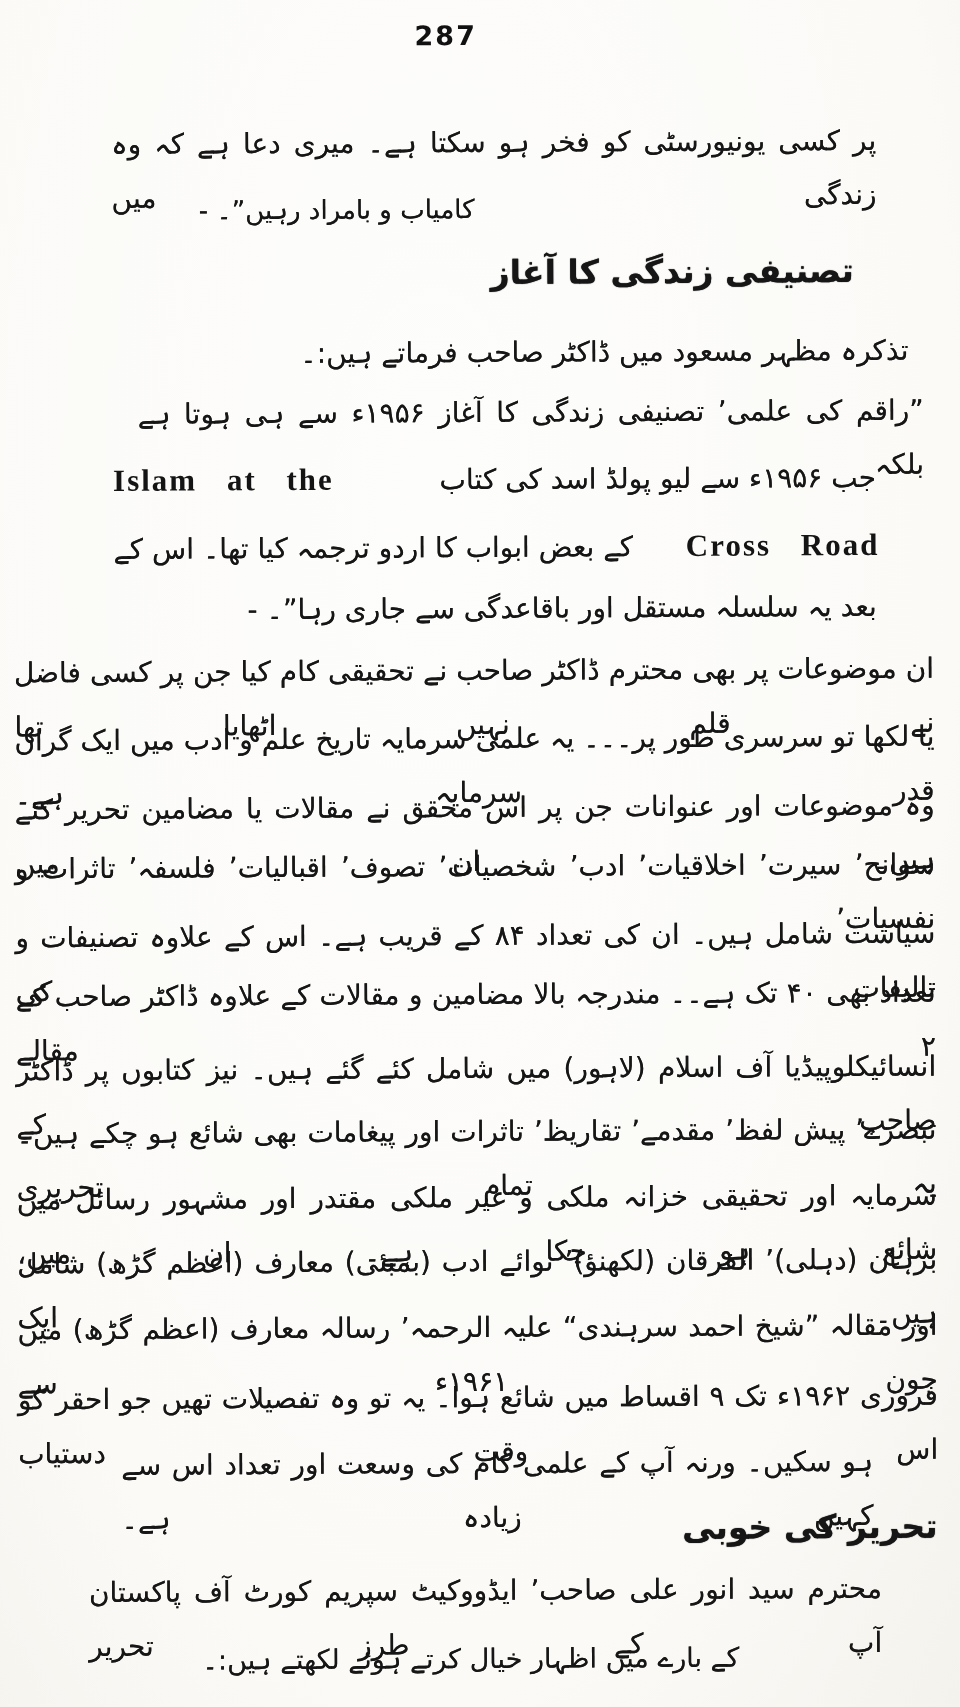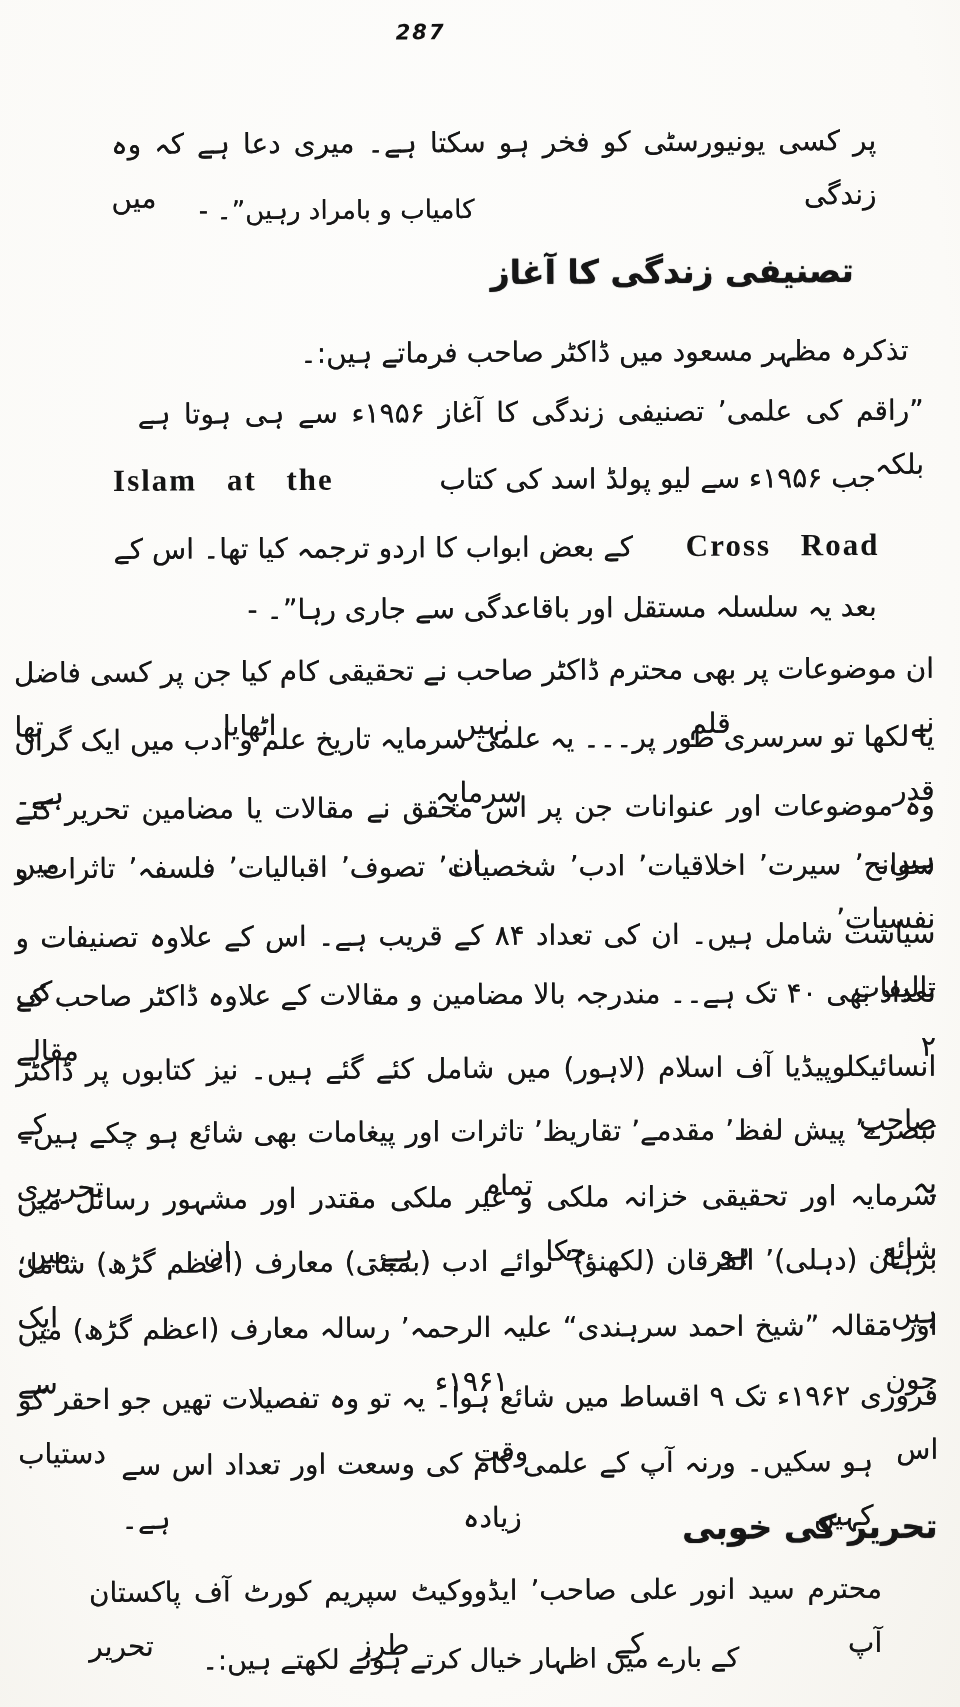--- a/index.html
+++ b/index.html
@@ -9,22 +9,22 @@
     margin:0 auto;
     background:
       radial-gradient(ellipse at 45% 30%, #fdfdfc 0%, #fbfaf7 70%, #f4f2ec 100%);
     overflow:hidden;
     font-family:"DejaVu Sans", sans-serif;
     color:#1a1a1a;
   }
   .content{position:absolute;inset:0;transform:rotate(-0.3deg);}
   .pnum{
     position:absolute;left:400px;top:20px;width:100px;
-    font-family:"DejaVu Sans",sans-serif;
-    font-size:21px;font-weight:bold;letter-spacing:2px;color:#111;font-style:italic;
+    text-align:center;font-family:"DejaVu Sans",sans-serif;
+    font-size:27px;font-weight:bold;letter-spacing:2px;color:#111;
   }
   .ur{
     position:absolute;direction:rtl;unicode-bidi:isolate;
     font-size:28px;line-height:54px;height:56px;
     color:#161616;text-shadow:0 0 0.6px rgba(0,0,0,.75);
     white-space:nowrap;
   }
   .just{text-align:justify;text-align-last:justify;white-space:normal;}
   .rgt{text-align:right;}
   .ctr{text-align:center;}

